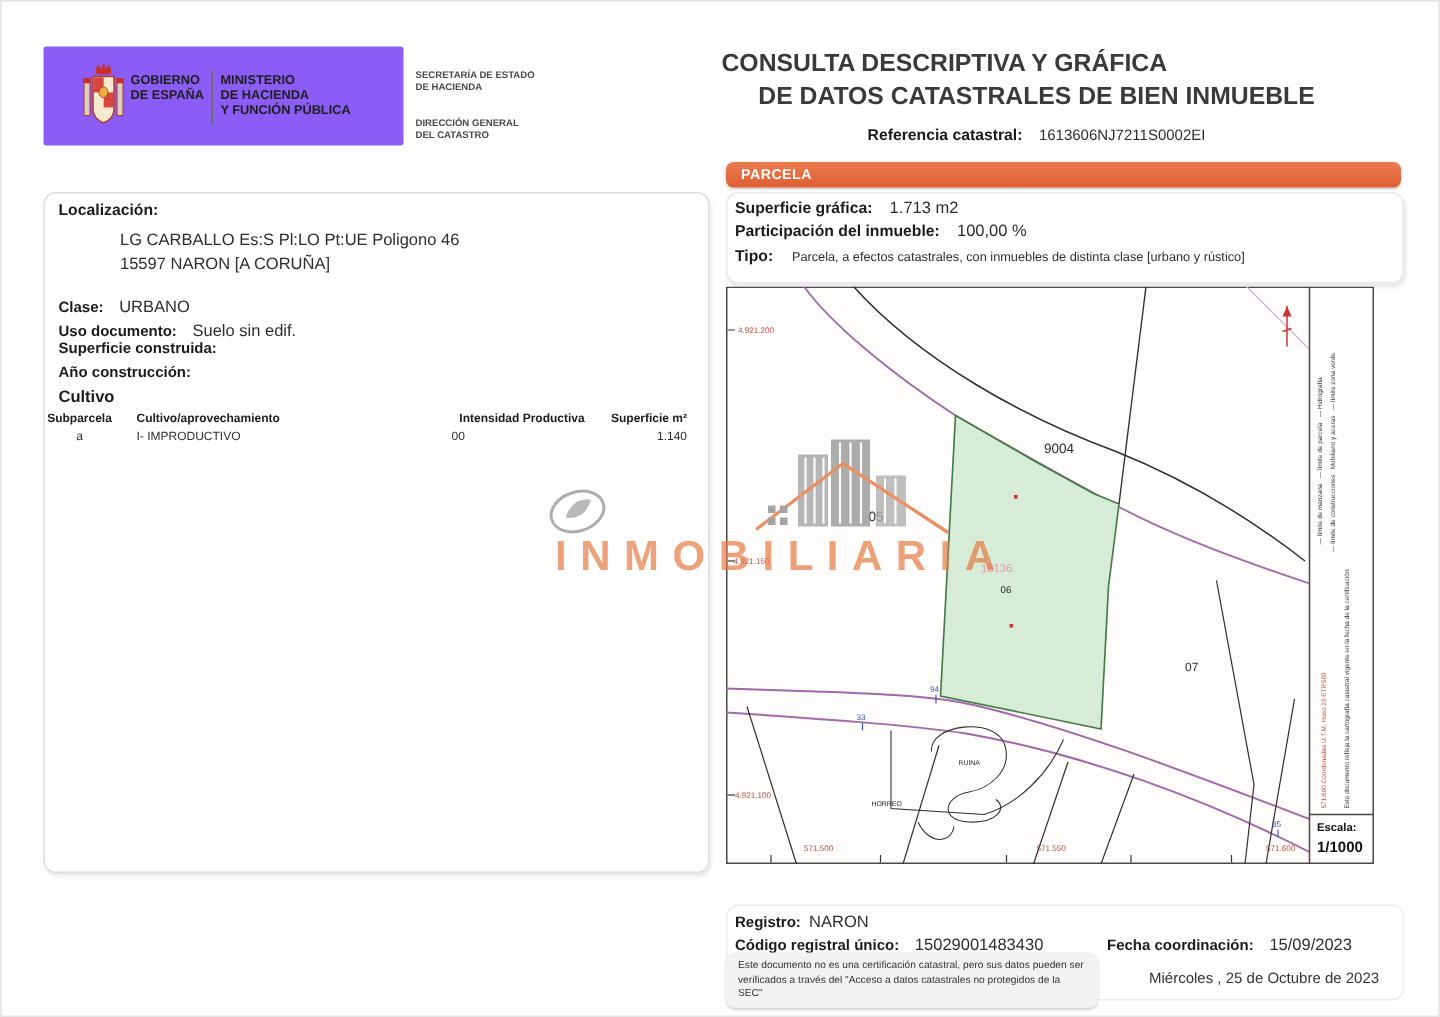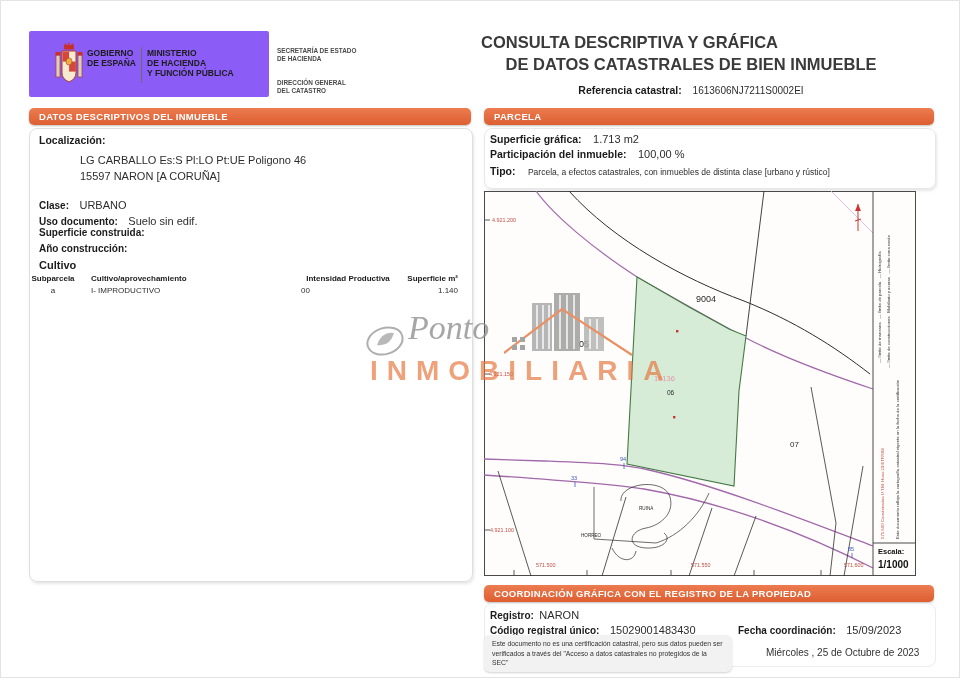--- a/index.html
+++ b/index.html
@@ -72,21 +72,20 @@
   <div class="dept pre" style="left:276px;top:78px">DIRECCIÓN GENERAL
 DEL CATASTRO</div>
 
   <div class="title1">CONSULTA DESCRIPTIVA Y GRÁFICA</div>
   <div class="title2">DE DATOS CATASTRALES DE BIEN INMUEBLE</div>
   <div class="refline">
     <span class="lbl">Referencia catastral:</span>
     <span class="val">1613606NJ7211S0002EI</span>
   </div>
 
-  <div class="bar" style="left:28px;top:107px;width:442px">DATOS DESCRIPTIVOS DEL INMUEBLE</div>
   <div class="faintbox" style="left:28px;top:127px;width:442px;height:452px"></div>
 
   <div class="abs lbl f105" style="left:38px;top:133px">Localización:</div>
   <div class="abs val f95" style="left:38px;top:153px">LG CARBALLO  Es:S Pl:LO Pt:UE Poligono 46</div>
   <div class="abs val f95" style="left:38px;top:169px">15597 NARON [A CORUÑA]</div>
 
   <div class="abs" style="left:38px;top:194px">
     <span class="lbl f10">Clase:</span>
     <span class="val f95" style="margin-left:6px">URBANO</span>
   </div>
@@ -214,21 +213,20 @@
         <text transform="rotate(-90 406 177)" x="406" y="177" font-size="4.3" fill="#333">— límite de construcciones&nbsp;&nbsp;&nbsp;Mobiliario y aceras&nbsp;&nbsp;&nbsp;— límite zona verde</text>
         <text transform="rotate(-90 400 348)" x="400" y="348" font-size="4.3" fill="#c05045">571.600 Coordenadas U.T.M. Huso 29 ETRS89</text>
         <text transform="rotate(-90 415 348)" x="415" y="348" font-size="4.3" fill="#333">Este documento refleja la cartografía catastral vigente en la fecha de la certificación</text>
         <line x1="389" y1="352" x2="432" y2="352" stroke="#4a4a4a" stroke-width="1"></line>
         <text x="394" y="363" font-size="7.5" font-weight="bold" fill="#111">Escala:</text>
         <text x="394" y="377" font-size="10" font-weight="bold" fill="#111">1/1000</text>
       </g>
     </svg>
   </div>
 
-  <div class="bar" style="left:483px;top:584px;width:450px">COORDINACIÓN GRÁFICA CON EL REGISTRO DE LA PROPIEDAD</div>
   <div class="faintbox" style="left:483px;top:602px;width:450px;height:62px;border-color:#ececec;box-shadow:none"></div>
 
   <div class="abs" style="left:489px;top:604px">
     <span class="lbl f10">Registro:</span>
     <span class="val f95" style="margin-left:1px">NARON</span>
   </div>
   <div class="abs" style="left:489px;top:619px">
     <span class="lbl f10">Código registral único:</span>
     <span class="val f95" style="margin-left:6px">15029001483430</span>
   </div>
@@ -237,21 +235,20 @@
     <span class="val f95" style="margin-left:6px">15/09/2023</span>
   </div>
   <div class="disc">Este documento no es una certificación catastral, pero sus datos pueden ser verificados a través del "Acceso a datos catastrales no protegidos de la SEC"</div>
   <div class="botdate">Miércoles , 25 de Octubre de 2023</div>
 
   <div class="wm">
     <svg class="abs" style="left:6px;top:6px" width="46" height="44" viewBox="0 0 46 44">
       <ellipse cx="23" cy="24" rx="18" ry="13" transform="rotate(-18 23 24)" fill="none" stroke="#9a9a9a" stroke-width="2"></ellipse>
       <path d="M15,28 Q20,14 32,16 Q28,30 15,28 Z" fill="#a8a8a8"></path>
     </svg>
-    <div class="wm-script">Ponto</div>
     <svg class="abs" style="left:148px;top:-22px" width="132" height="82" viewBox="0 0 132 82">
       <rect x="28" y="14" width="20" height="48" fill="#a5a5a5"></rect>
       <line x1="33" y1="16" x2="33" y2="60" stroke="#fff" stroke-width="1.4"></line>
       <line x1="39" y1="16" x2="39" y2="60" stroke="#fff" stroke-width="1.4"></line>
       <line x1="45" y1="16" x2="45" y2="60" stroke="#fff" stroke-width="1.4"></line>
       <rect x="50" y="4" width="26" height="58" fill="#989898"></rect>
       <line x1="56" y1="6" x2="56" y2="60" stroke="#fff" stroke-width="1.4"></line>
       <line x1="63" y1="6" x2="63" y2="60" stroke="#fff" stroke-width="1.4"></line>
       <line x1="70" y1="6" x2="70" y2="60" stroke="#fff" stroke-width="1.4"></line>
       <rect x="80" y="28" width="20" height="34" fill="#b0b0b0"></rect>

